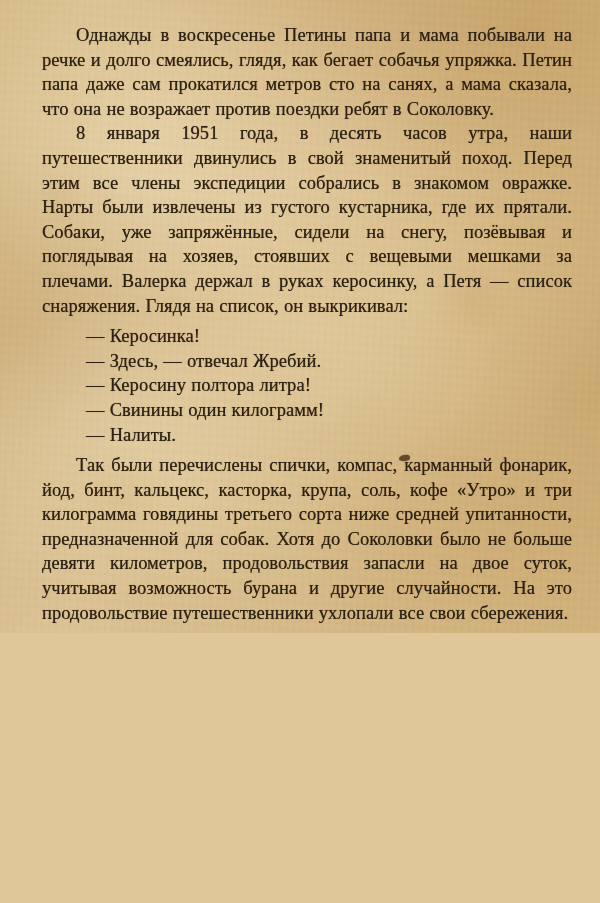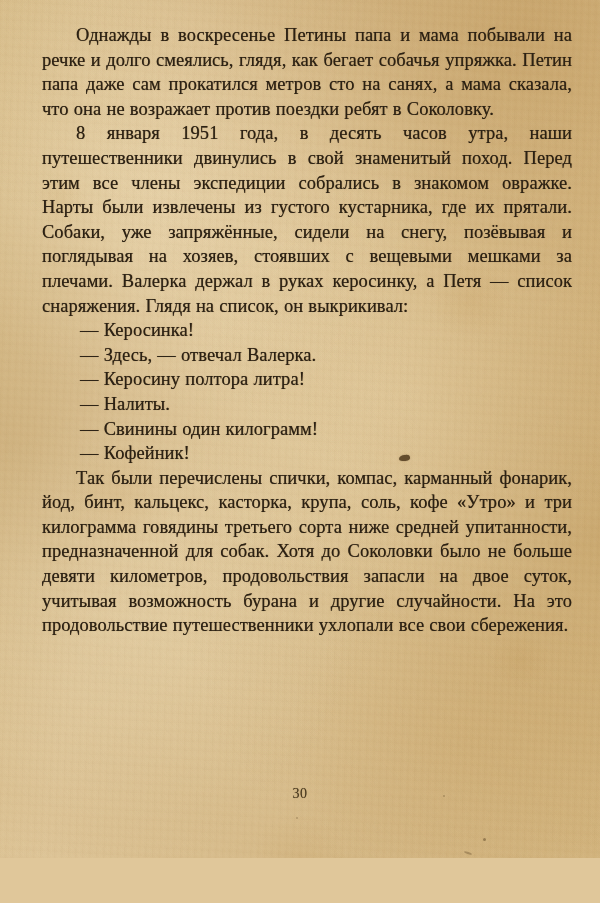--- a/index.html
+++ b/index.html
@@ -11,21 +11,21 @@
     height: 903px;
     overflow: hidden;
     background: #e0c79a;
     font-family: "Liberation Serif", "DejaVu Serif", serif;
   }
 
   
   #page {
     position: relative;
     width: 600px;
-    height: 858px;
+    height: 633px;
     overflow: hidden;
     background-color: #e2cb9f;
     background-image:
       
       radial-gradient(ellipse 120% 90% at 88% 4%,  rgba(175,128,62,0.42) 0%, rgba(175,128,62,0.16) 34%, rgba(175,128,62,0) 62%),
       radial-gradient(ellipse 95% 75% at 2% 52%,   rgba(168,126,64,0.30) 0%, rgba(168,126,64,0.08) 45%, rgba(168,126,64,0) 72%),
       radial-gradient(ellipse 100% 70% at 100% 62%,rgba(170,124,58,0.34) 0%, rgba(170,124,58,0.10) 45%, rgba(170,124,58,0) 72%),
       radial-gradient(ellipse 120% 60% at 50% 103%,rgba(178,136,74,0.30) 0%, rgba(178,136,74,0) 70%),
       radial-gradient(ellipse 120% 50% at 45% -6%, rgba(176,132,66,0.26) 0%, rgba(176,132,66,0) 70%),
       
@@ -84,21 +84,21 @@
       0.4px 0.3px 0.6px rgba(90,64,28,0.30);
   }
   .para.last-justified {
     text-align: justify;
     text-align-last: justify;
   }
 
   
   #dialogue {
     list-style: none;
-    margin: 0;
+    margin: 6px;
     padding: 0;
   }
   #dialogue li {
     color: #2b2114;
     font-size: 18.4px;
     line-height: 24.6px;
     padding-left: 38px;
     white-space: nowrap;
     letter-spacing: 0.1px;
     word-spacing: 0.5px;
@@ -151,25 +151,24 @@
   <div id="blotches"></div>
 
   <div id="textblock">
 
     <p class="para">Однажды в воскресенье Петины папа и мама побывали на речке и долго смеялись, глядя, как бегает собачья упряжка. Петин папа даже сам прокатился метров сто на санях, а мама сказала, что она не возражает против поездки ребят в Соколовку.</p>
 
     <p class="para">8 января 1951 года, в десять часов утра, наши путешественники двинулись в свой  знаменитый поход. Перед этим все члены экспедиции собрались в знакомом овражке. Нарты были извлечены из густого кустарника, где их прятали. Собаки, уже запряжённые, сидели на снегу, позёвывая и поглядывая на хозяев, стоявших с вещевыми мешками за плечами. Валерка держал в руках керосинку, а Петя — список снаряжения. Глядя на список, он выкрикивал:</p>
 
     <ul id="dialogue">
       <li>— Керосинка!</li>
-      <li>— Здесь, — отвечал Валерка.</li>
+      <li>— Здесь, — отвечал Жребий.</li>
       <li>— Керосину полтора литра!</li>
+      <li>— Свинины один килограмм!</li>
       <li>— Налиты.</li>
-      <li>— Свинины один килограмм!</li>
-      <li>— Кофейник!</li>
     </ul>
 
     <p class="para">Так были перечислены спички, компас, карманный фонарик, йод, бинт, кальцекс, касторка, крупа, соль, кофе «Утро» и три килограмма говядины третьего сорта ниже средней упитанности, предназначенной для собак. Хотя до Соколовки было не больше девяти километров, продовольствия запасли на двое суток, учитывая возможность бурана и другие случайности. На это продовольствие путешественники ухлопали  все свои сбережения.</p>
 
 
   </div>
 
   <div id="inkblot"></div>
 
   <div class="speck" style="left:483px; top:838px; width:3px; height:3px;"></div>

